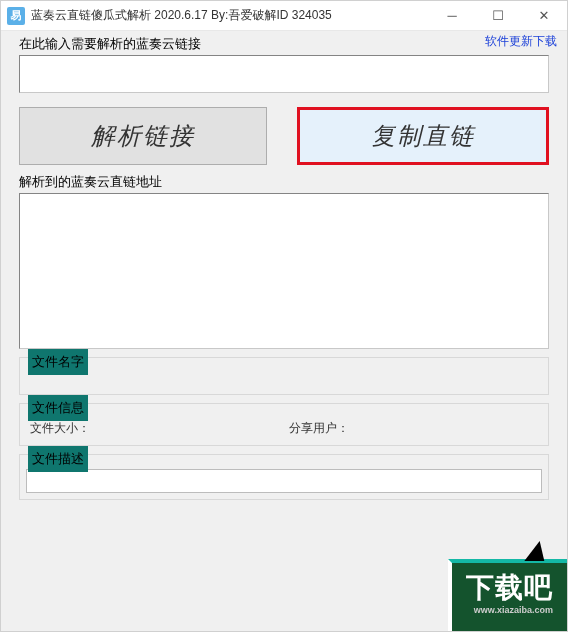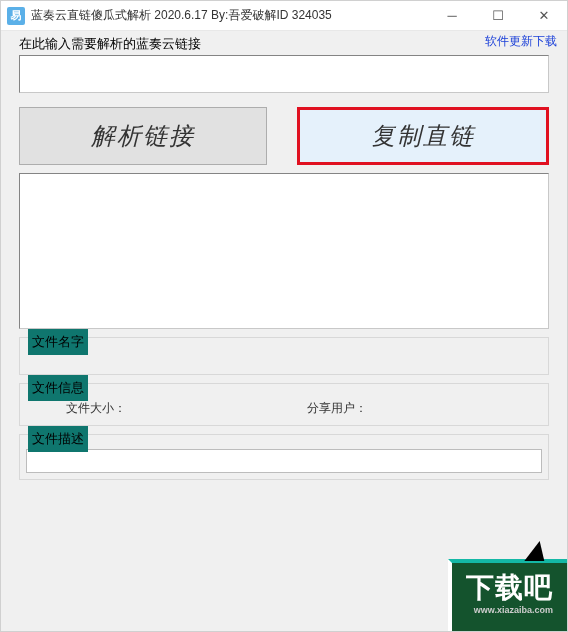--- a/index.html
+++ b/index.html
@@ -148,21 +148,20 @@
       font-size: 13px;
       color: #000;
     }
     .groupbox.empty { min-height: 38px; }
     
     .info-row {
       display: flex;
       font-size: 12px;
       color: #333;
       gap: 10px;
-      margin-left: 36px;
     }
     .info-item {
       flex: 1;
     }
     
     .watermark {
       position: absolute;
       right: 0;
       bottom: 0;
       pointer-events: none;
@@ -218,20 +217,21 @@
     <span class="section-label">在此输入需要解析的蓝奏云链接</span>
     <div class="input-box tall1">
       <textarea style=""></textarea>
     </div>
 
     <div class="btn-row">
       <div class="big-btn">解析链接</div>
       <div class="big-btn highlighted">复制直链</div>
     </div>
 
+    <span class="section-label">解析到的蓝奏云直链地址</span>
     <div class="input-box tall2">
       <textarea style=""></textarea>
     </div>
 
     <div class="groupbox empty">
       <span class="groupbox-title">文件名字</span>
     </div>
 
     <div class="groupbox">
       <span class="groupbox-title">文件信息</span>

